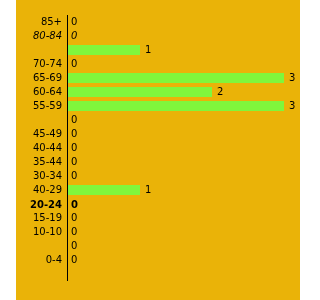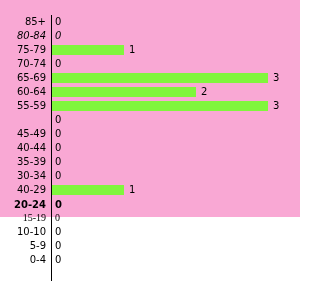--- a/index.html
+++ b/index.html
@@ -9,22 +9,23 @@
   }
   body {
     width: 300px;
     height: 300px;
     font-family: "DejaVu Sans", sans-serif;
     overflow: hidden;
   }
   #chart-root {
     position: relative;
     width: 300px;
-    height: 217px;
-    background: #f9a8d4;
+    height: 300px;
+    background: #eab308;
+    margin-left: 16px;
   }
   .plot-area {
     position: absolute;
     left: 0;
     top: 15px;
     width: 300px;
     height: 266px;
   }
   .axis-line {
     position: absolute;
@@ -81,21 +82,20 @@
     <div id="rows">
         <div class="row" style="top: 0px;">
           <div class="cat-label">85+</div>
           <div class="val-label val-zero">0</div>
         </div>
         <div class="row" style="top: 14px; font-style: italic;">
           <div class="cat-label">80-84</div>
           <div class="val-label val-zero">0</div>
         </div>
         <div class="row" style="top: 28px;">
-          <div class="cat-label">75-79</div>
           <div class="bar" style="width: 72px; background: rgb(128, 246, 60);"></div>
           <div class="val-label" style="left: 129px;">1</div>
         </div>
         <div class="row" style="top: 42px;">
           <div class="cat-label">70-74</div>
           <div class="val-label val-zero">0</div>
         </div>
         <div class="row" style="top: 56px; padding-left: 27px;">
           <div class="cat-label">65-69</div>
           <div class="bar" style="width: 216px; background: rgb(128, 246, 60);"></div>
@@ -116,46 +116,45 @@
         </div>
         <div class="row" style="top: 112px;">
           <div class="cat-label">45-49</div>
           <div class="val-label val-zero">0</div>
         </div>
         <div class="row" style="top: 126px;">
           <div class="cat-label">40-44</div>
           <div class="val-label val-zero">0</div>
         </div>
         <div class="row" style="top: 140px;">
-          <div class="cat-label">35-39</div>
+          <div class="cat-label">35-44</div>
           <div class="val-label val-zero">0</div>
         </div>
         <div class="row" style="top: 154px;">
           <div class="cat-label">30-34</div>
           <div class="val-label val-zero">0</div>
         </div>
         <div class="row" style="top: 168px;">
           <div class="cat-label">40-29</div>
           <div class="bar" style="width: 72px; background: rgb(128, 246, 60);"></div>
           <div class="val-label" style="left: 129px;">1</div>
         </div>
         <div class="row" style="top: 183px; font-weight: bold;">
           <div class="cat-label">20-24</div>
           <div class="val-label val-zero">0</div>
         </div>
-        <div class="row" style="top: 196px; font-family: Liberation Serif, serif;">
+        <div class="row" style="top: 196px;">
           <div class="cat-label">15-19</div>
           <div class="val-label val-zero">0</div>
         </div>
         <div class="row" style="top: 210px;">
           <div class="cat-label">10-10</div>
           <div class="val-label val-zero">0</div>
         </div>
         <div class="row" style="top: 224px;">
-          <div class="cat-label">5-9</div>
           <div class="val-label val-zero">0</div>
         </div>
         <div class="row" style="top: 238px;">
           <div class="cat-label">0-4</div>
           <div class="val-label val-zero">0</div>
         </div>
       </div>
   </div>
 </div>
 

